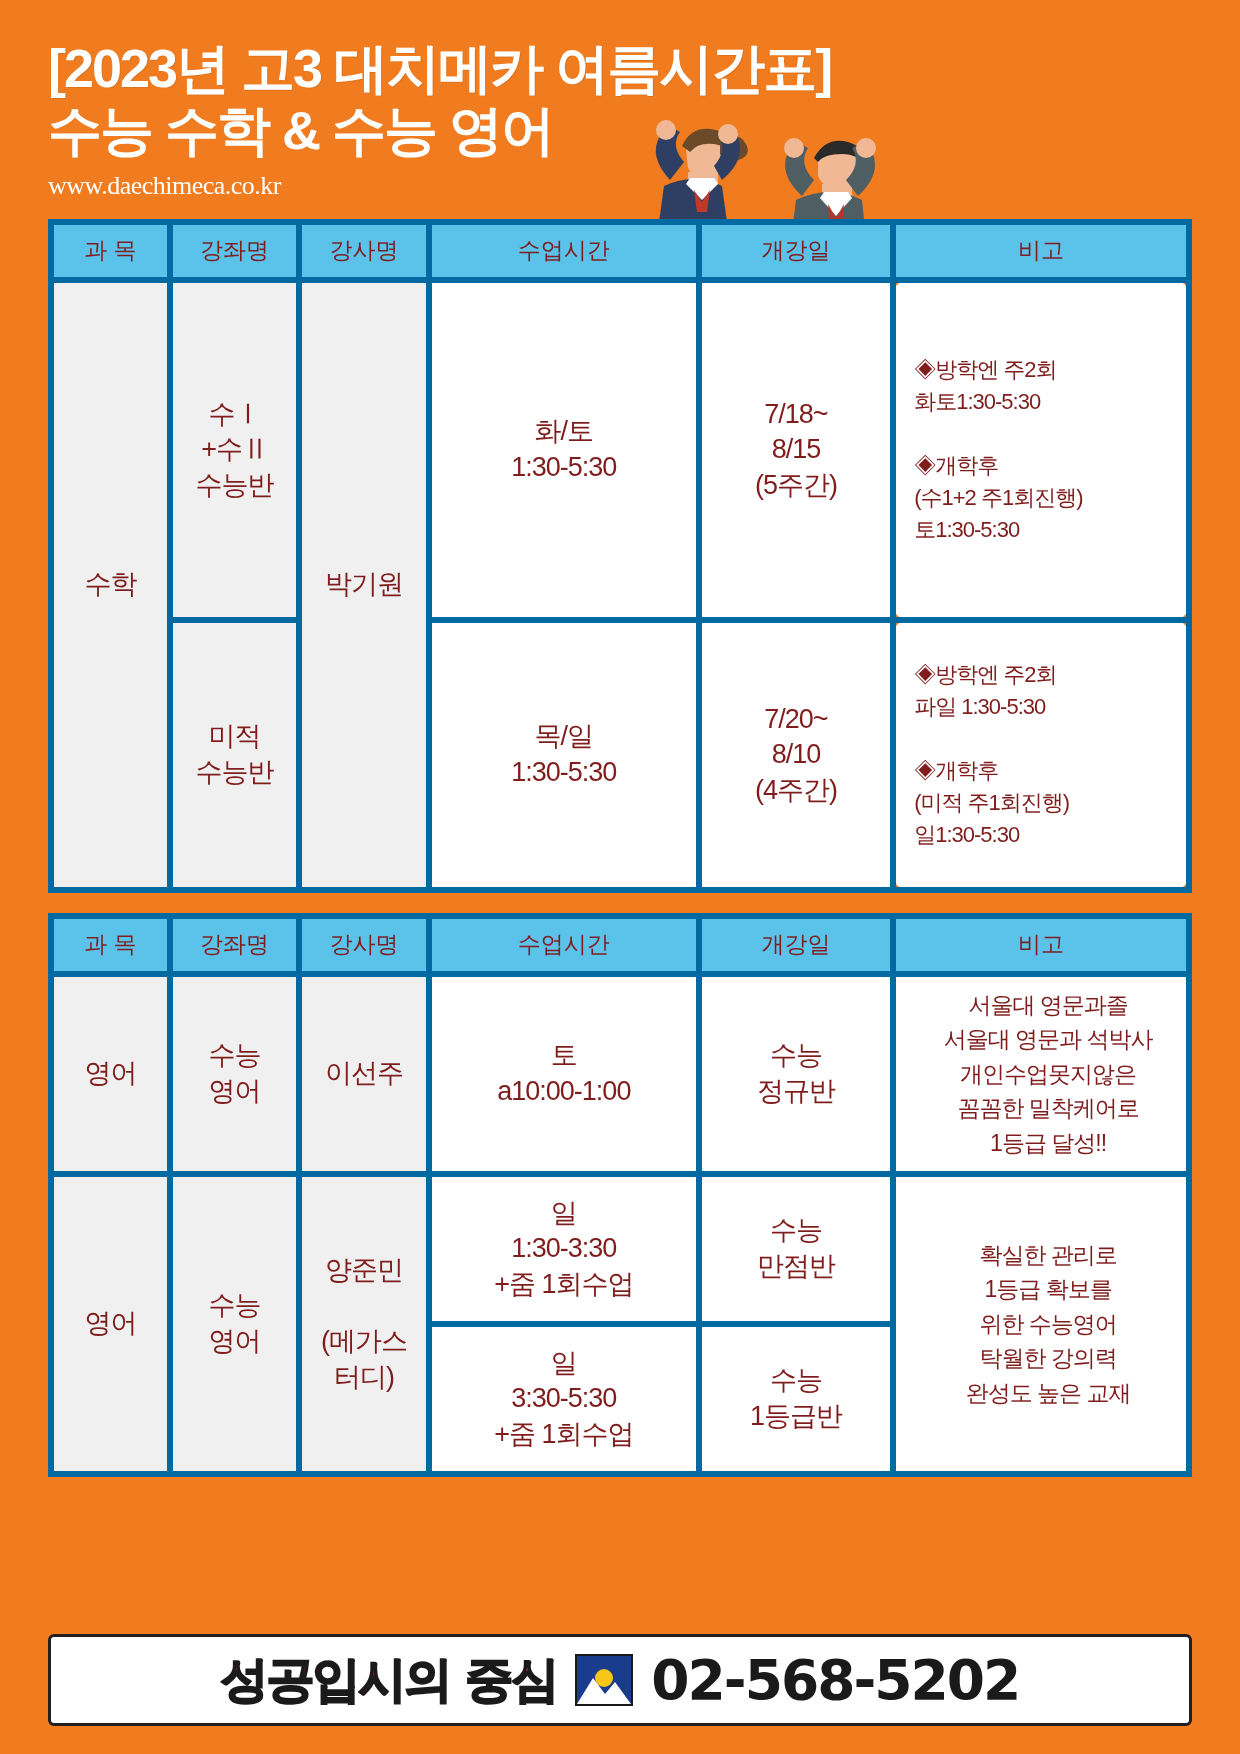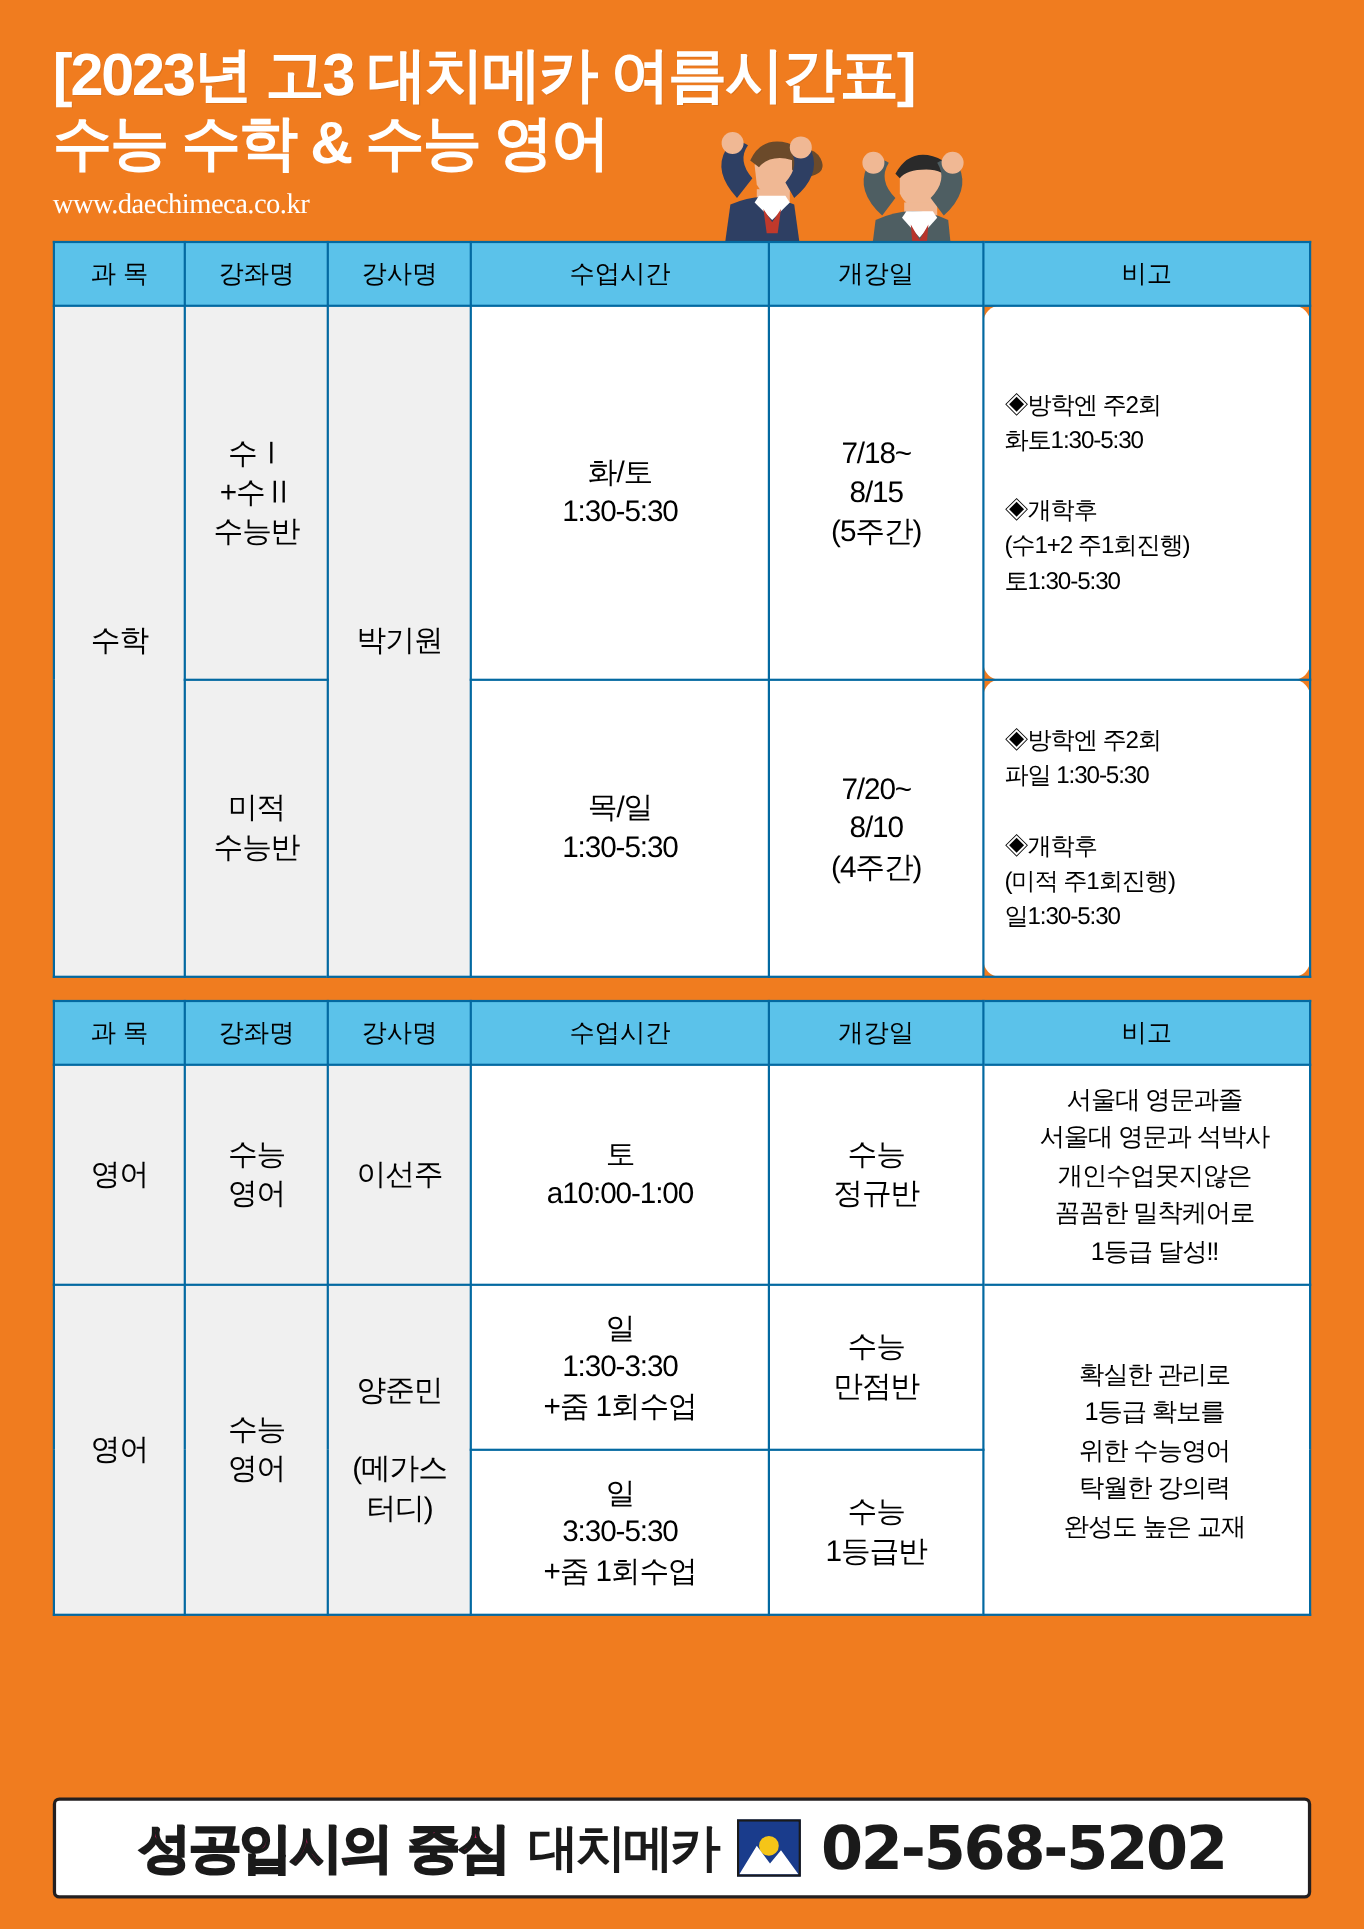--- a/index.html
+++ b/index.html
@@ -32,25 +32,25 @@
     font-family: "Liberation Serif", serif;
   }
 
   
   .students { position: absolute; top: 120px; right: 100px; width: 320px; height: 340px; z-index: 4; }
 
   
   .table-wrap { margin: 18px 48px 0 48px; position: relative; z-index: 6; }
   table { border-collapse: collapse; width: 1144px; table-layout: fixed; }
   table td, table th {
-    border: 2px solid #0369a1;
+    border: 6px solid #0369a1;
     text-align: center;
     vertical-align: middle;
     font-size: 27px;
-    color: #000000;
+    color: #7f1d1d;
     letter-spacing: -1px;
     padding: 6px 4px;
     background: #ffffff;
     font-weight: normal;
   }
   thead th {
     background: #5bc2ea;
     font-size: 23px;
     height: 58px;
     font-weight: normal;
@@ -273,21 +273,20 @@
 +줌 1회수업</td>
           <td class="cell-lines" style="white-space: pre-line;">수능
 1등급반</td>
         </tr>
       </tbody>
     </table>
   </div>
 
   <div class="footer">
     <div class="footer-slogan">성공입시의 중심</div>
-    <div class="footer-brand">대치메카</div>
     <div class="footer-logo">
       <svg width="54" height="48" viewBox="0 0 54 48" xmlns="http://www.w3.org/2000/svg">
         <rect x="0" y="0" width="54" height="48" fill="#1a3c8c"></rect>
         <circle cx="27" cy="22" r="9" fill="#f5c518"></circle>
         <path d="M0 48 L16 22 L28 38 L38 26 L54 48 Z" fill="#ffffff"></path>
       </svg>
     </div>
     <div class="footer-phone">02-568-5202</div>
   </div>
 

